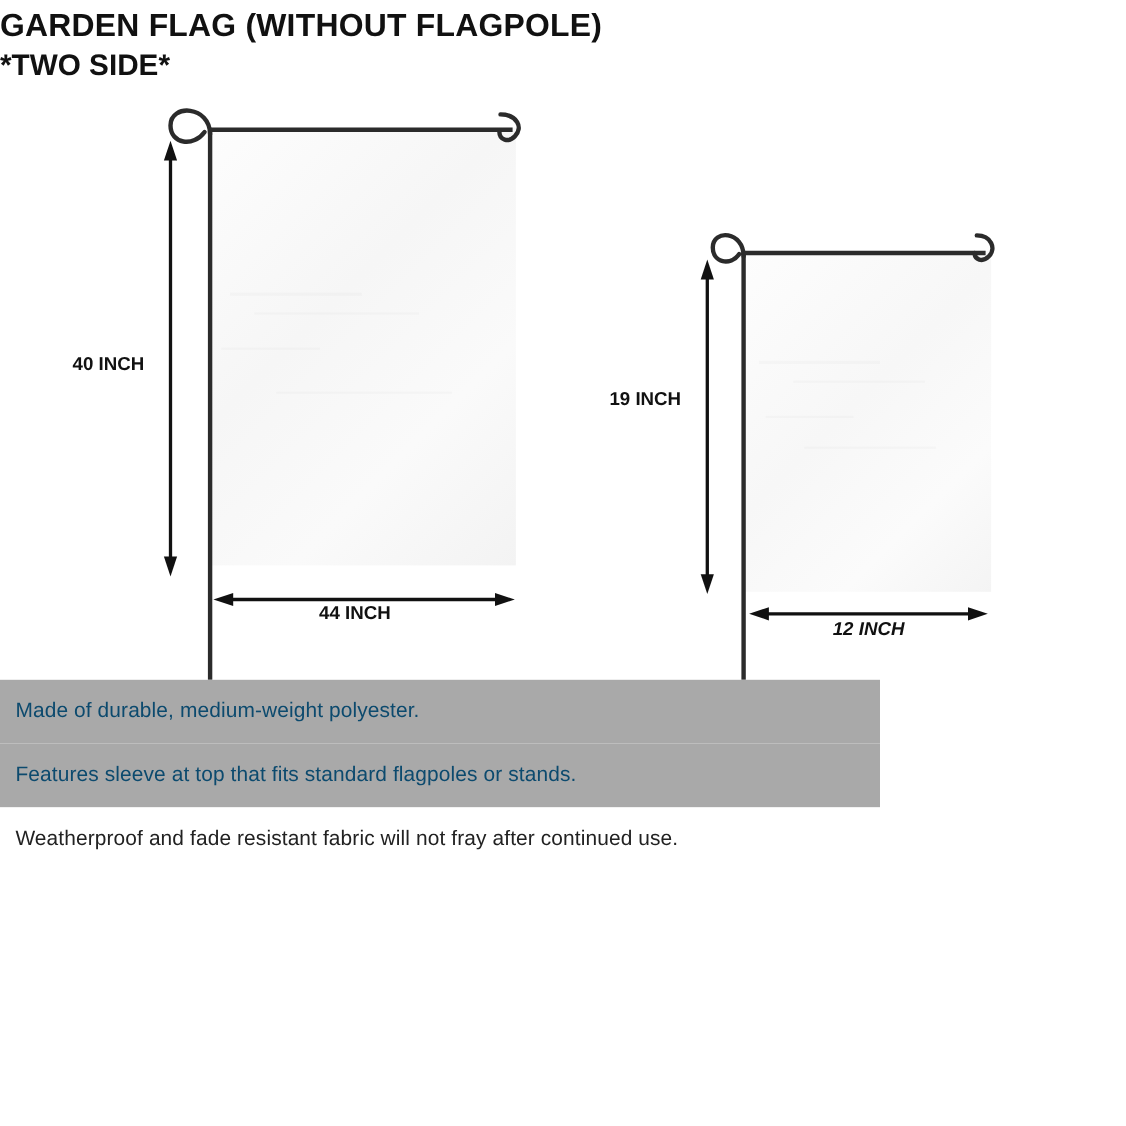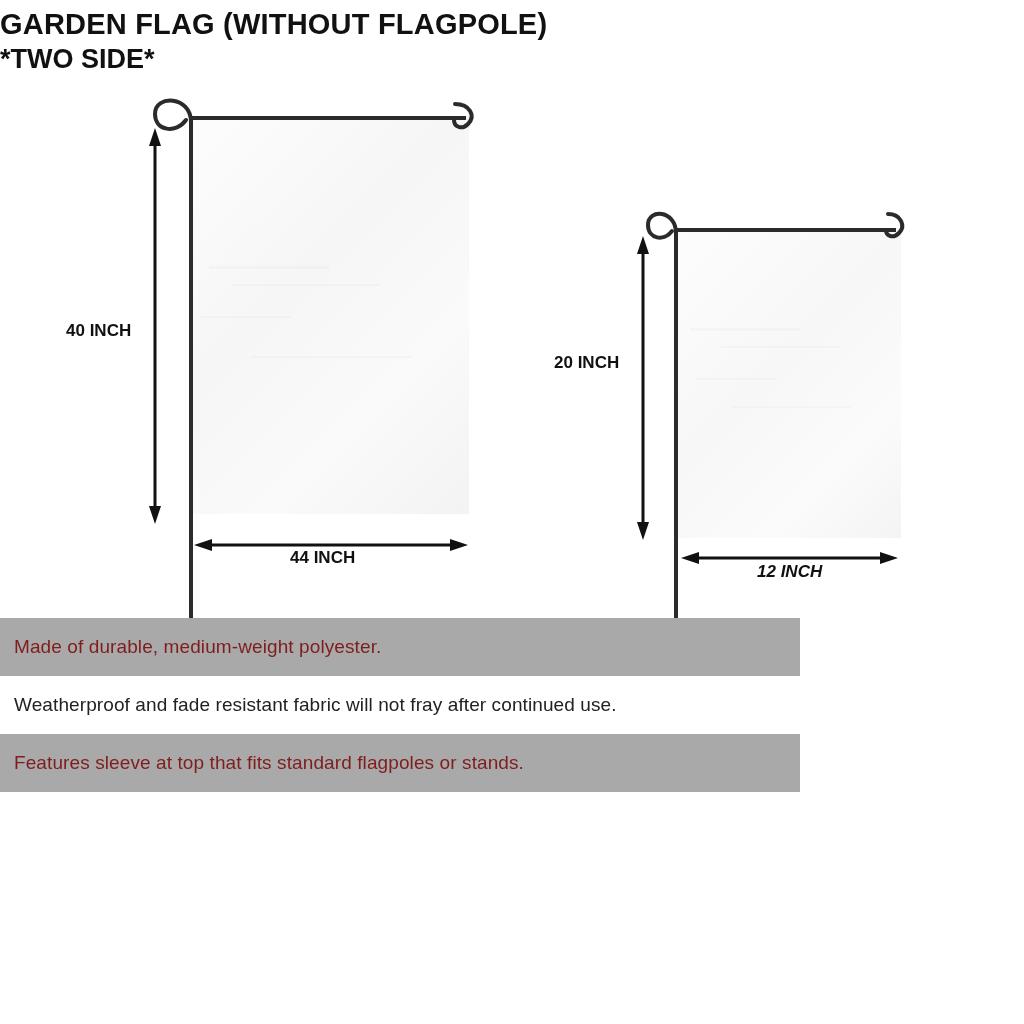--- a/index.html
+++ b/index.html
@@ -94,21 +94,21 @@
   .feature-row {
     height: 58px;
     display: flex;
     align-items: center;
     padding-left: 14px;
     box-sizing: border-box;
     font-size: 19px;
     color: #222222;
     letter-spacing: 0.1px;
   }
-  .feature-row.shaded { background: #a9a9a9; color: #7f1d1d; }
+  .feature-row.shaded { background: #a9a9a9; color: #0c4a6e; }
   .feature-row.plain  { background: #ffffff; }
 </style>
 </head>
 <body>
 
 <div class="title-block">
   <div class="title-line1">GARDEN FLAG (WITHOUT FLAGPOLE)</div>
   <div class="title-line2">*TWO SIDE*</div>
 </div>
 
@@ -155,21 +155,21 @@
     <polygon points="643,236 637,254 649,254" fill="#111"></polygon>
     <polygon points="643,540 637,522 649,522" fill="#111"></polygon>
 
     <line x1="692" y1="558" x2="886" y2="558" stroke="#111" stroke-width="3"></line>
     <polygon points="681,558 699,552 699,564" fill="#111"></polygon>
     <polygon points="898,558 880,552 880,564" fill="#111"></polygon>
   </svg>
 
   <div class="dim-label lbl-40">40 INCH</div>
   <div class="dim-label lbl-28">44 INCH</div>
-  <div class="dim-label lbl-18">20 INCH</div>
+  <div class="dim-label lbl-18">19 INCH</div>
   <div class="dim-label lbl-12">12 INCH</div>
 </div>
 
 <div class="features">
   <div class="feature-row shaded">Made of durable, medium-weight polyester.</div>
+  <div class="feature-row shaded">Features sleeve at top that fits standard flagpoles or stands.</div>
   <div class="feature-row plain">Weatherproof and fade resistant fabric will not fray after continued use.</div>
-  <div class="feature-row shaded">Features sleeve at top that fits standard flagpoles or stands.</div>
 </div>
 
 </body></html>

